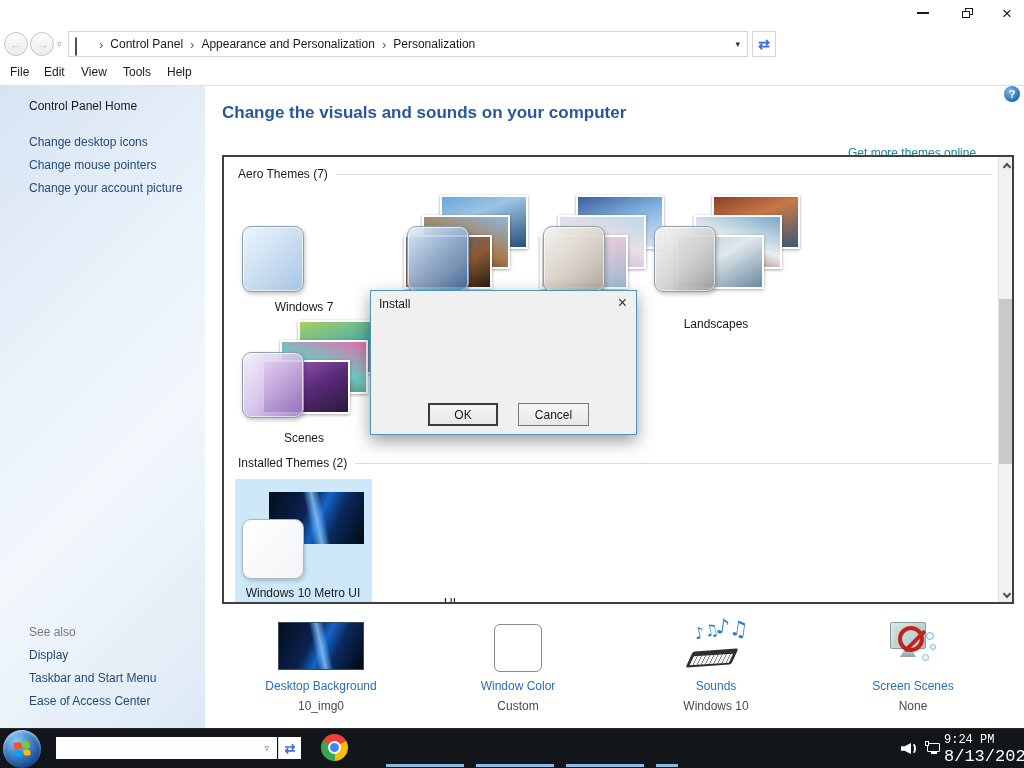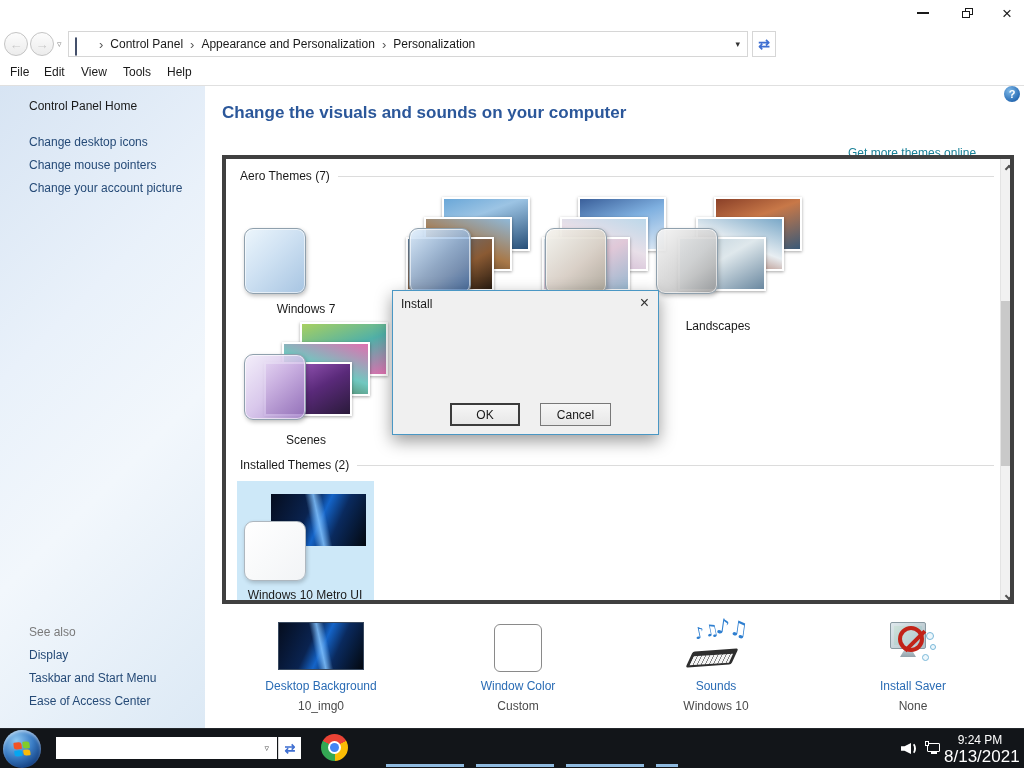--- a/index.html
+++ b/index.html
@@ -41,21 +41,21 @@
   .sb-home { position:absolute; left:29px; font-size:12px; color:#1a1a1a; }
   .sb-link { position:absolute; left:29px; font-size:12px; color:#254a77; cursor:pointer; white-space:nowrap; }
   .sb-gray { position:absolute; left:29px; font-size:12px; color:#7a7a7a; }
 
   
   .page-title { position:absolute; left:222px; top:103px; font-size:17px; color:#2b579a; }
   .page-sub { position:absolute; left:222px; top:135px; font-size:12px; color:#1a1a1a; }
   .more-link { position:absolute; left:848px; top:146px; font-size:12px; color:#1b8298; cursor:pointer; }
 
   
-  .themes-box { position:absolute; left:222px; top:155px; width:792px; height:449px; border:4px solid #404040; background:#fff; overflow:hidden; }
+  .themes-box { position:absolute; left:222px; top:155px; width:792px; height:449px; border:2px solid #404040; background:#fff; overflow:hidden; }
   .group-label { position:absolute; font-size:12px; color:#1a1a1a; background:#fff; padding-right:8px; z-index:2; }
   .group-line { position:absolute; height:1px; background:#dcdcdc; }
 
   .photo { position:absolute; width:88px; height:54px; border:2px solid #fff; box-shadow:0 1px 3px rgba(0,0,0,.35); }
   .glass { position:absolute; width:62px; height:66px; border-radius:9px; border:1px solid #8fa0ad; box-shadow:inset 0 0 0 1px rgba(255,255,255,.6), 1px 2px 4px rgba(0,0,0,.25); }
   .glass-blue  { background:linear-gradient(135deg, rgba(235,245,252,.95) 0%, rgba(190,215,238,.75) 45%, rgba(120,165,210,.65) 100%); }
   .glass-steel { background:linear-gradient(135deg, rgba(225,238,250,.95) 0%, rgba(150,185,225,.8) 50%, rgba(70,120,185,.8) 100%); }
   .glass-beige { background:linear-gradient(135deg, rgba(245,243,238,.95) 0%, rgba(216,209,196,.85) 55%, rgba(176,166,148,.85) 100%); }
   .glass-gray  { background:linear-gradient(135deg, rgba(245,245,245,.95) 0%, rgba(205,205,205,.85) 55%, rgba(150,150,150,.85) 100%); }
   .glass-purple{ background:linear-gradient(135deg, rgba(243,238,250,.95) 0%, rgba(210,190,232,.85) 50%, rgba(160,125,200,.85) 100%); }
@@ -73,21 +73,21 @@
   .white-square { position:absolute; width:62px; height:60px; background:linear-gradient(135deg,#ffffff,#f2f4f6); border:1px solid #aeb7bf; border-radius:9px; box-shadow:1px 2px 4px rgba(0,0,0,.2); }
 
   
   .vscroll { position:absolute; left:774px; top:0; width:17px; height:447px; background:#f1f1f1; border-left:1px solid #e3e3e3; }
   .vs-thumb { position:absolute; left:0; top:142px; width:17px; height:165px; background:#c9c9c9; }
   .chev { position:absolute; left:5px; width:6px; height:6px; border-style:solid; border-color:#505050; border-width:0; }
   .chev-up { top:7px; border-left-width:2px; border-top-width:2px; transform:rotate(45deg); }
   .chev-down { bottom:7px; border-right-width:2px; border-bottom-width:2px; transform:rotate(45deg); }
 
   
-  .dialog { position:absolute; left:392px; top:290px; width:267px; height:145px; background:#f0f0f0; border:1px solid #4a97c4; box-shadow:0 6px 16px rgba(0,0,0,.4); z-index:10; }
+  .dialog { position:absolute; left:370px; top:290px; width:267px; height:145px; background:#f0f0f0; border:1px solid #4a97c4; box-shadow:0 6px 16px rgba(0,0,0,.4); z-index:10; }
   .dlg-title { position:absolute; left:8px; top:6px; font-size:12px; color:#1a1a1a; }
   .dlg-close { position:absolute; right:9px; top:3px; font-size:16px; color:#333; cursor:pointer; }
   .dlg-body { position:absolute; left:25px; top:38px; width:232px; font-size:12.4px; line-height:1.3; color:#1a1a1a; }
   .dlg-btn { position:absolute; top:112px; height:23px; background:linear-gradient(#f6f6f6,#e7e7e7); font-size:12px; color:#1a1a1a; display:flex; align-items:center; justify-content:center; cursor:pointer; }
   .dlg-ok { left:57px; width:70px; border:2px solid #3c3c3c; }
   .dlg-cancel { left:147px; width:71px; border:1px solid #787878; }
 
   
   .setting-label { position:absolute; width:160px; text-align:center; font-size:12px; color:#2a6cb5; cursor:pointer; }
   .setting-value { position:absolute; width:160px; text-align:center; font-size:12px; color:#4a4a4a; }
@@ -119,21 +119,21 @@
   .chrome { position:absolute; left:321px; top:734px; width:27px; height:27px; border-radius:50%; background:conic-gradient(from -60deg, #ea4335 0 120deg, #fbbc05 120deg 240deg, #34a853 240deg 360deg); display:flex; align-items:center; justify-content:center; }
   .chrome .cw { width:13px; height:13px; border-radius:50%; background:#fff; display:flex; align-items:center; justify-content:center; }
   .chrome .cb { width:9px; height:9px; border-radius:50%; background:#4285f4; }
   .spk { position:absolute; left:901px; top:741px; width:16px; height:15px; }
   .spk .body { position:absolute; left:0; top:2px; width:10px; height:11px; background:#fff; clip-path:polygon(0 30%, 35% 30%, 100% 0, 100% 100%, 35% 70%, 0 70%); }
   .spk .arc { position:absolute; left:5px; top:1px; width:10px; height:13px; border:2px solid transparent; border-right-color:#fff; border-radius:50%; }
   .net { position:absolute; left:925px; top:741px; width:17px; height:15px; }
   .net .scr { position:absolute; left:2px; top:2px; width:13px; height:9px; border:1.5px solid #fff; border-radius:1px; }
   .net .std { position:absolute; left:6px; top:11px; width:6px; height:1.5px; background:#fff; }
   .net .pl { position:absolute; left:0px; top:0px; width:4px; height:5px; border:1.5px solid #fff; background:#121519; }
-  .clock { position:absolute; left:944px; top:733px; width:72px; text-align:center; color:#fff; }
+  .clock { position:absolute; left:944px; top:733px; width:72px; text-align:left; color:#fff;font-family:Liberation Mono, monospace; }
   .clock .t { font-size:12px; } .clock .d { font-size:17px; margin-top:0; }
   .tb-strip { position:absolute; top:764px; height:3px; background:#8fbadf; }
 </style>
 </head>
 <body>
 
 <div id="screen">
 
   <div class="win-btn" style="left:906px;">
       <span class="min-bar"></span>
@@ -284,21 +284,21 @@
   <span class="setting-value" style="left:636px; top:699px;">Windows 10</span>
 
   <div class="ss-ic">
     <span class="ss-mon"></span>
     <span class="ss-stand"></span>
     <span class="bubble" style="left:42px; top:14px; width:8px; height:8px;"></span>
     <span class="bubble" style="left:46px; top:26px; width:6px; height:6px;"></span>
     <span class="bubble" style="left:38px; top:36px; width:7px; height:7px;"></span>
     <span class="ss-ban"></span>
   </div>
-  <span class="setting-label" style="left:833px; top:679px;">Install Saver</span>
+  <span class="setting-label" style="left:833px; top:679px;">Screen Scenes</span>
   <span class="setting-value" style="left:833px; top:699px;">None</span>
 
   <div class="taskbar">
     <div class="orb">
       <span class="orb-flag">
           <span style="background:#f35325;"></span>
           <span style="background:#81cc28;"></span>
           <span style="background:#05a6f0;"></span>
           <span style="background:#fbba08;"></span>
         </span>

